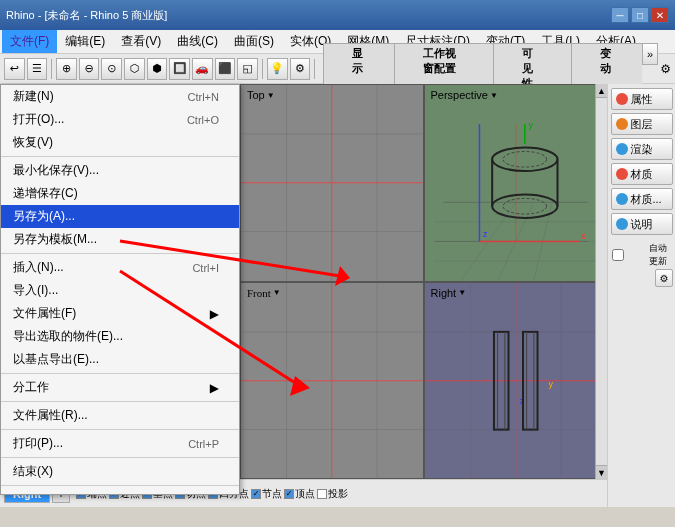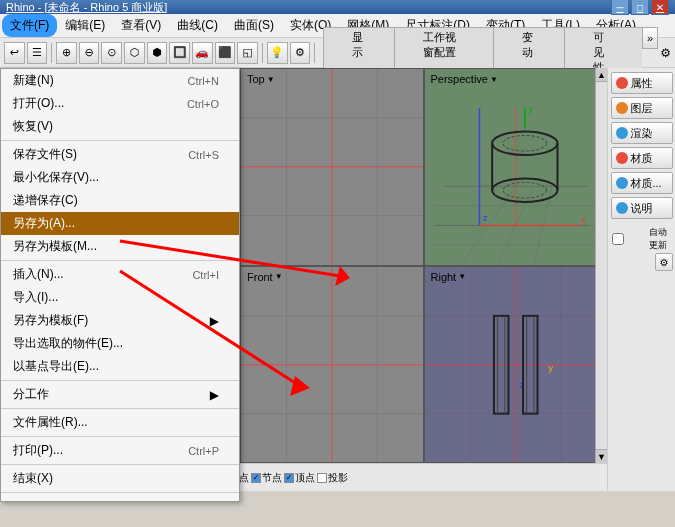--- a/index.html
+++ b/index.html
@@ -1,28 +1,27 @@
 <!DOCTYPE html>
 <html><head>
   <meta charset="utf-8">
   <style>
     * { margin: 0; padding: 0; box-sizing: border-box; }
     body { width: 675px; height: 527px; overflow: hidden; font-family: 'Microsoft YaHei', SimSun, sans-serif; font-size: 12px; background: #d4d0c8; position: relative; }
 
     
     .title-bar {
-      height: 14px;
+      height: 30px;
       background: linear-gradient(to bottom, #4a7cb5, #2d5a9e);
       display: flex;
       align-items: center;
       padding: 0 6px;
       color: white;
       font-size: 11px;
       user-select: none;
-      text-decoration: underline;
     }
     .title-text { flex: 1; font-size: 11px; color: #fff; }
     .title-controls { display: flex; gap: 2px; }
     .title-btn {
       width: 18px; height: 16px;
       background: #6e9fd4;
       border: 1px solid #3a6fa8;
       color: white;
       font-size: 10px;
       display: flex; align-items: center; justify-content: center;
@@ -41,21 +40,21 @@
     }
     .menu-item {
       padding: 2px 8px;
       cursor: pointer;
       height: 100%;
       display: flex; align-items: center;
       font-size: 12px;
       color: #000;
       position: relative;
     }
-    .menu-item.active { background: #3399ff; color: #000000; border-radius: 9px; }
+    .menu-item.active { background: #3399ff; color: #4c1d95; }
 
     
     .dropdown-menu {
       position: absolute;
       top: 0;
       left: 0;
       width: 240px;
       background: #f5f5f5;
       border: 1px solid #999;
       box-shadow: 2px 2px 5px rgba(0,0,0,0.3);
@@ -64,21 +63,21 @@
     }
     .dropdown-item {
       display: flex;
       justify-content: space-between;
       align-items: center;
       padding: 3px 20px 3px 12px;
       cursor: pointer;
       color: #000;
       white-space: nowrap;
     }
-    .dropdown-item.highlighted { background: #a16207; color: white; }
+    .dropdown-item.highlighted { background: #1d4ed8; color: white; }
     .dropdown-item .shortcut { color: #666; font-size: 11px; margin-left: 12px; }
     .dropdown-item .arrow { margin-left: auto; }
     .dropdown-separator { height: 1px; background: #ccc; margin: 2px 0; }
 
     
     .right-sidebar {
       position: absolute;
       right: 0;
       top: 0;
       width: 68px;
@@ -145,20 +144,21 @@
       display: flex; gap: 0;
       margin-left: 4px;
     }
     .toolbar-tab {
       padding: 2px 28px;
       border: 1px solid #aaa;
       background: #ddd;
       cursor: pointer;
       font-size: 11px;
       border-right: none;
+      font-weight: bold;
     }
     .toolbar-tab:last-child { border-right: 1px solid #aaa; }
 
     
     .status-bar {
       height: 28px;
       background: #e8e8e8;
       border-top: 1px solid #ccc;
       display: flex;
       align-items: center;
@@ -254,22 +254,22 @@
   <div class="toolbar-btn">🚗</div>
   <div class="toolbar-btn">⬛</div>
   <div class="toolbar-btn">◱</div>
   <div class="toolbar-separator"></div>
   <div class="toolbar-btn">💡</div>
   <div class="toolbar-btn">⚙</div>
   <div class="toolbar-separator"></div>
   <div class="toolbar-tabs">
     <div class="toolbar-tab">显示</div>
     <div class="toolbar-tab">工作视窗配置</div>
+    <div class="toolbar-tab">可见性</div>
     <div class="toolbar-tab">变动</div>
-    <div class="toolbar-tab">可见性</div>
     <div class="toolbar-btn" style="border-right:1px solid #aaa;">»</div>
   </div>
   <div style="margin-left:auto;">⚙</div>
 </div>
 
 <div style="position:relative; height: calc(527px - 22px - 24px - 30px - 28px); display:flex;">
 
   <div class="dropdown-menu">
     <div class="dropdown-item">
       <span>新建(N)</span>
@@ -277,45 +277,41 @@
     </div>
     <div class="dropdown-item">
       <span>打开(O)...</span>
       <span class="shortcut">Ctrl+O</span>
     </div>
     <div class="dropdown-item">
       <span>恢复(V)</span>
     </div>
     <div class="dropdown-separator"></div>
     <div class="dropdown-item">
-      <span>保存文件(S)</span>
-      <span class="shortcut">Ctrl+S</span>
-    </div>
-    <div class="dropdown-item">
       <span>最小化保存(V)...</span>
     </div>
     <div class="dropdown-item">
       <span>递增保存(C)</span>
     </div>
     <div class="dropdown-item highlighted">
       <span>另存为(A)...</span>
     </div>
     <div class="dropdown-item">
       <span>另存为模板(M...</span>
     </div>
     <div class="dropdown-separator"></div>
     <div class="dropdown-item">
       <span>插入(N)...</span>
       <span class="shortcut">Ctrl+I</span>
     </div>
     <div class="dropdown-item">
       <span>导入(I)...</span>
     </div>
     <div class="dropdown-item">
-      <span>另存为模板(F)</span>
+      <span>文件属性(F)</span>
       <span class="arrow">▶</span>
     </div>
     <div class="dropdown-item">
       <span>导出选取的物件(E)...</span>
     </div>
     <div class="dropdown-item">
       <span>以基点导出(E)...</span>
     </div>
     <div class="dropdown-separator"></div>
     <div class="dropdown-item">
@@ -394,21 +390,21 @@
         <ellipse cx="55%" cy="62%" rx="12%" ry="4%" fill="none" stroke="#444" stroke-width="1" stroke-dasharray="3,2"></ellipse>
 
         <line x1="55%" y1="20%" x2="55%" y2="30%" stroke="#00aa00" stroke-width="1.5"></line>
 
         <text x="32%" y="78%" font-size="9" fill="#3333ff">z</text>
         <text x="86%" y="79%" font-size="9" fill="#ff3333">x</text>
         <text x="57%" y="22%" font-size="9" fill="#00aa00">y</text>
       </svg>
     </div>
 
-    <div class="viewport-panel" style="background:#888;">
+    <div class="viewport-panel" style="background:#888;font-family:Liberation Serif, serif;">
       <div class="viewport-label">
         <span>Front</span>
         <span class="vp-arrow">▼</span>
       </div>
       <svg width="100%" height="100%" style="position:absolute;top:0;left:0;">
         <line x1="50%" y1="0" x2="50%" y2="100%" stroke="#ff3333" stroke-width="1" opacity="0.7"></line>
         <line x1="0" y1="50%" x2="100%" y2="50%" stroke="#ff3333" stroke-width="1" opacity="0.7"></line>
         <line x1="25%" y1="0" x2="25%" y2="100%" stroke="#555" stroke-width="0.5" opacity="0.5"></line>
         <line x1="75%" y1="0" x2="75%" y2="100%" stroke="#555" stroke-width="0.5" opacity="0.5"></line>
         <line x1="0" y1="25%" x2="100%" y2="25%" stroke="#555" stroke-width="0.5" opacity="0.5"></line>

